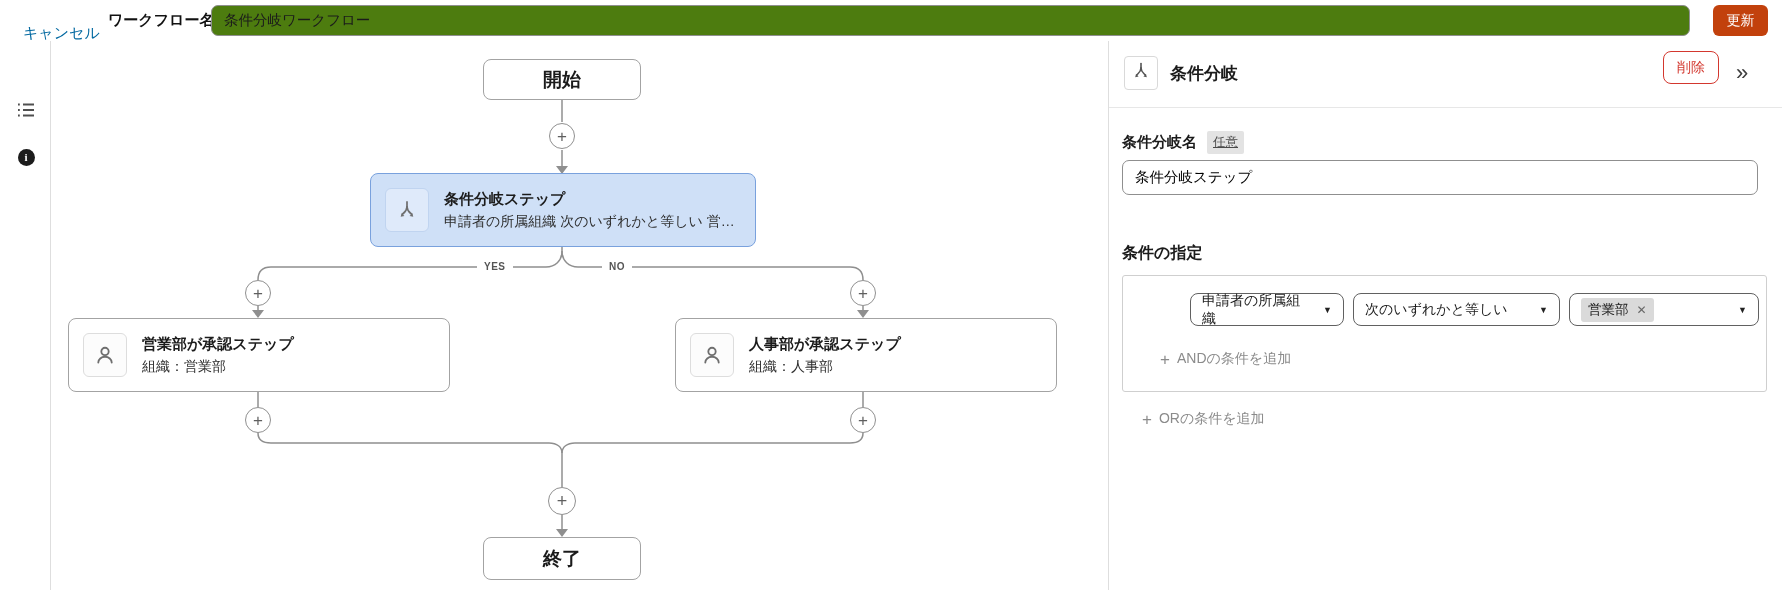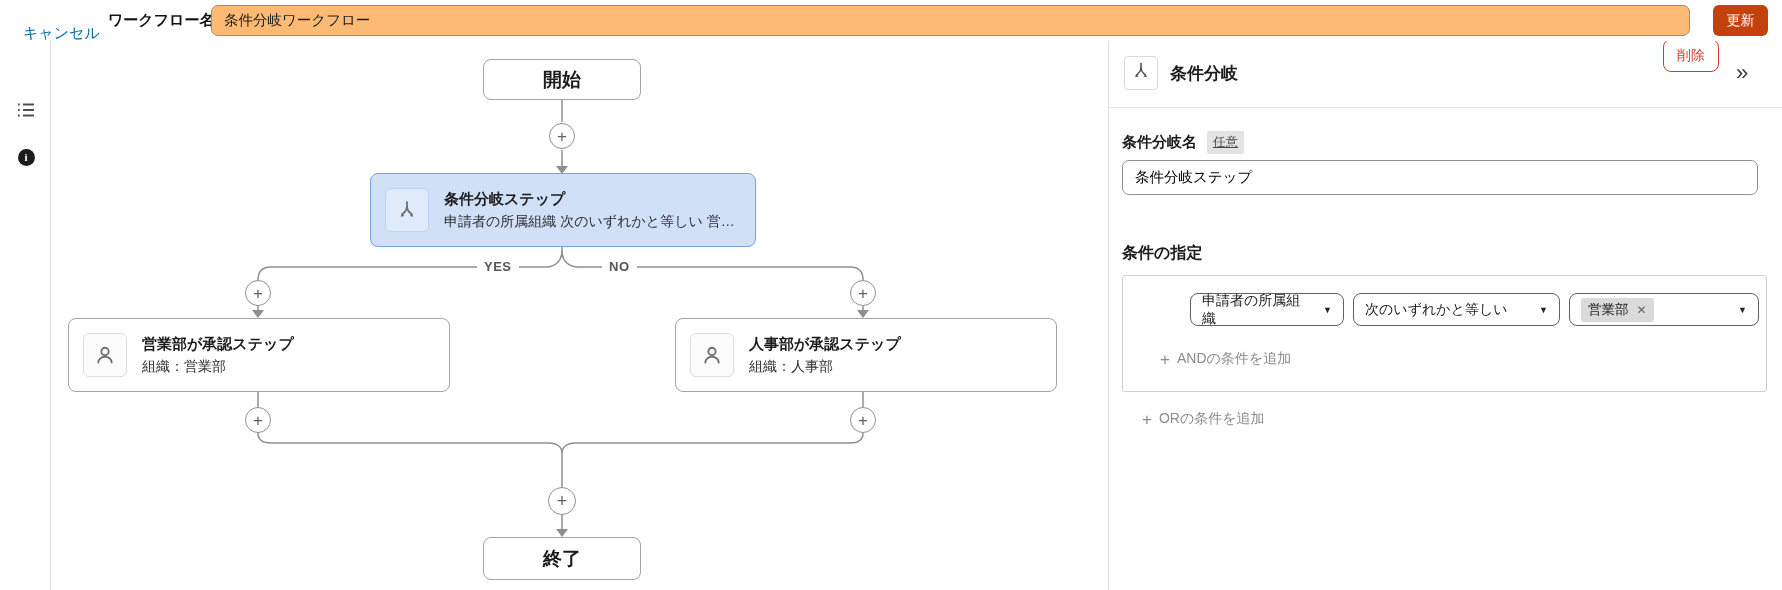--- a/index.html
+++ b/index.html
@@ -11,21 +11,21 @@
   .abs { position:absolute; }
 
   
   .topbar { left:0; top:0; width:1782px; height:41px; background:#fff; z-index:5; }
   .cancel { left:23px; top:13px; height:41px; display:flex; align-items:center;
             font-size:15px; color:#0369a1; cursor:pointer; }
   .wf-label { left:108px; top:0; height:41px; display:flex; align-items:center;
               font-size:15px; font-weight:bold; color:#111; }
   .wf-input { left:211px; top:5px; width:1479px; height:31px; border:1px solid #8f8f8f;
               border-radius:7px; padding:10px 12px; font-size:14.5px; font-family:inherit;
-              color:#1b1b1b; outline:none; background:#fdba74; }
+              color:#1b1b1b; outline:none; background:#4d7c0f; }
   .update-btn { left:1713px; top:5px; width:55px; height:31px; background:#c2410c;
                 color:#fff; border:none; border-radius:6px; font-size:14px;
                 font-family:inherit; cursor:pointer; }
 
   
   .rail { left:0; top:41px; width:51px; height:549px; border-right:1px solid #dedede; background:#fff; }
   .rail-btn { left:13px; width:26px; height:26px; display:flex; align-items:center;
               justify-content:center; cursor:pointer; }
   .rail-btn.list { top:58px; }
   .rail-btn.info { top:103px; }
@@ -52,32 +52,32 @@
   .node-sub { font-size:14px; color:#2e2e2e; line-height:1.5; white-space:nowrap; }
   .plus { width:26px; height:26px; border-radius:50%; border:1px solid #909090; background:#fff;
           color:#5f5f5f; display:flex; align-items:center; justify-content:center;
           font-size:17px; line-height:1; z-index:2; cursor:pointer; }
   .plus.p-start { left:549px; top:123px; }
   .plus.p-yes-top { left:245px; top:280px; }
   .plus.p-no-top  { left:850px; top:280px; }
   .plus.p-yes-bot { left:245px; top:407px; }
   .plus.p-no-bot  { left:850px; top:407px; }
   .plus.p-end { left:548px; top:487px; width:28px; height:28px; font-size:18px; }
-  .branch-label { z-index:2; background:#fff; padding:0 7px; font-size:13px; font-weight:bold;
+  .branch-label { z-index:2; background:#fff; padding:0 7px; font-size:10px; font-weight:bold;
                   color:#555; letter-spacing:0.5px; line-height:18px; }
   .branch-label.yes { left:477px; top:258px; }
   .branch-label.no  { left:602px; top:258px; }
 
   
   .panel-border { left:1108px; top:41px; width:1px; height:549px; background:#dedede; }
   .panel-icon { left:1124px; top:56px; width:34px; height:34px; border:1px solid #d9d9d9;
                 border-radius:4px; display:flex; align-items:center; justify-content:center; }
   .panel-title { left:1170px; top:56px; height:34px; display:flex; align-items:center;
                  font-size:17px; font-weight:bold; }
-  .delete-btn { left:1663px; top:39px; height:33px; padding:0 13px; background:#fff;
+  .delete-btn { left:1663px; top:51px; height:33px; padding:0 13px; background:#fff;
                 border:1.5px solid #d3372e; color:#d3372e; border-radius:8px;
                 font-size:14px; font-family:inherit; cursor:pointer; }
   .collapse { left:1736px; top:56px; height:34px; display:flex; align-items:center;
               font-size:22px; color:#3d3d3d; cursor:pointer; }
   .divider { left:1109px; top:107px; width:673px; height:1px; background:#e7e7e7; }
   .name-row { left:1122px; top:131px; display:flex; align-items:center; gap:10px; }
   .field-label { font-size:15px; font-weight:bold; }
   .badge { background:#e3e3e3; color:#4a4a4a; font-size:12.5px; padding:3px 6px; border-radius:2px;text-decoration:underline; }
   .panel-input { left:1122px; top:160px; width:636px; height:35px; border:1px solid #8f8f8f;
                  border-radius:7px; padding:0 12px; font-size:14.5px; font-family:inherit;

